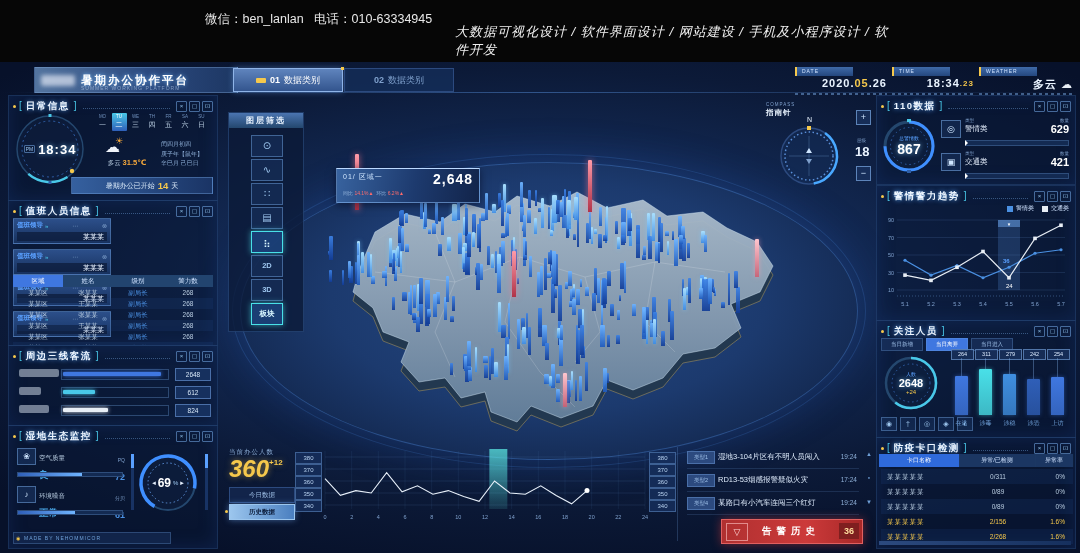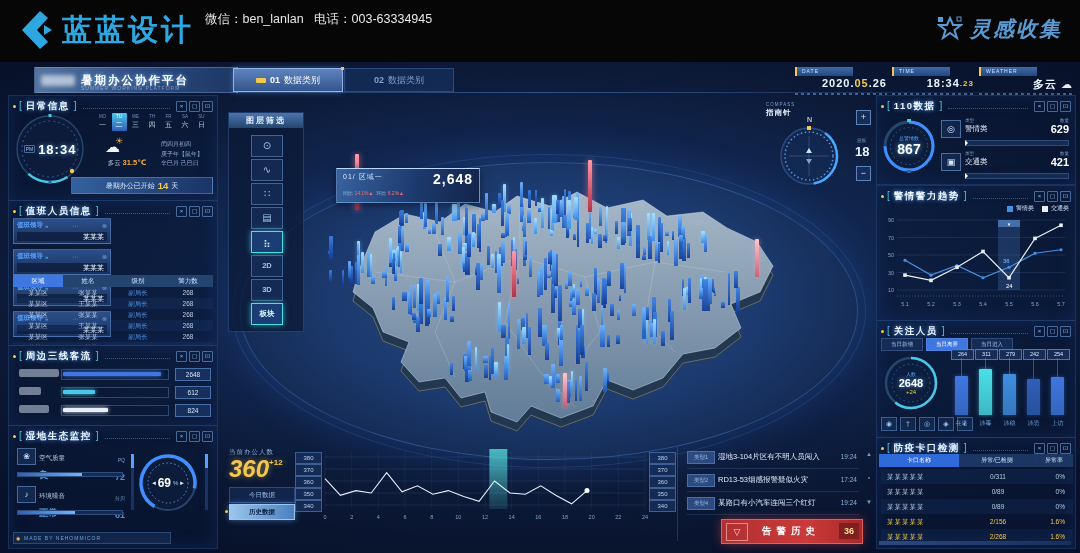--- a/index.html
+++ b/index.html
@@ -214,38 +214,24 @@
     font-size:9px;font-weight:bold;text-align:center;line-height:16px;}
   .vsep{position:absolute;left:452px;top:4px;width:1px;height:94px;background:rgba(110,160,220,.25);}
   svg text{font-family:"Liberation Sans","DejaVu Sans",sans-serif;}
 </style>
 </head>
 <body>
 
 <div id="app">
 
   <div id="banner">
-    <div class="logo-wrap">
-      <svg width="42" height="44" viewBox="0 0 42 44">
-        <path d="M8,22 L26,3 L34,10 L23,22 L34,34 L26,41 Z" fill="#2ea7e0"></path>
-        <path d="M30,17 L38,22 L30,27 Z" fill="#2ea7e0"></path>
-      </svg>
-      <span class="logo-text">蓝蓝设计</span>
-    </div>
     <div class="contact">
-      <div><span>微信：ben_lanlan</span>&nbsp;&nbsp;&nbsp;<span>电话：003-63334945</span></div>
-    </div>
-    <div class="collect">
-      <svg width="26" height="26" viewBox="0 0 26 26">
-        <polygon points="13,2 16,9 24,9 17.5,14 20,22 13,17 6,22 8.5,14 2,9 10,9" fill="none" stroke="#5b9bd5" stroke-width="2"></polygon>
-        <rect x="1" y="1" width="5" height="5" fill="#5b9bd5"></rect>
-        <rect x="20" y="1" width="4" height="4" fill="none" stroke="#5b9bd5"></rect>
-      </svg>
-      <span>灵感收集</span>
-    </div>
+      <div><span>微信：ben_lanlan</span>&nbsp;&nbsp;&nbsp;<span>电话：010-63334945</span></div>
+    </div>
+    <div class="services">大数据可视化设计 / 软件界面设计 / 网站建设 / 手机及小程序设计 / 软件开发</div>
   </div>
 
   <div id="dash">
     <div class="hdr-rule"></div>
 
     <div class="hdr-title">
       <span class="hdr-blur"></span>
       <span class="hdr-tt">暑期办公协作平台</span>
       <span class="hdr-sub">SUMMER WORKING PLATFORM</span>
     </div>

